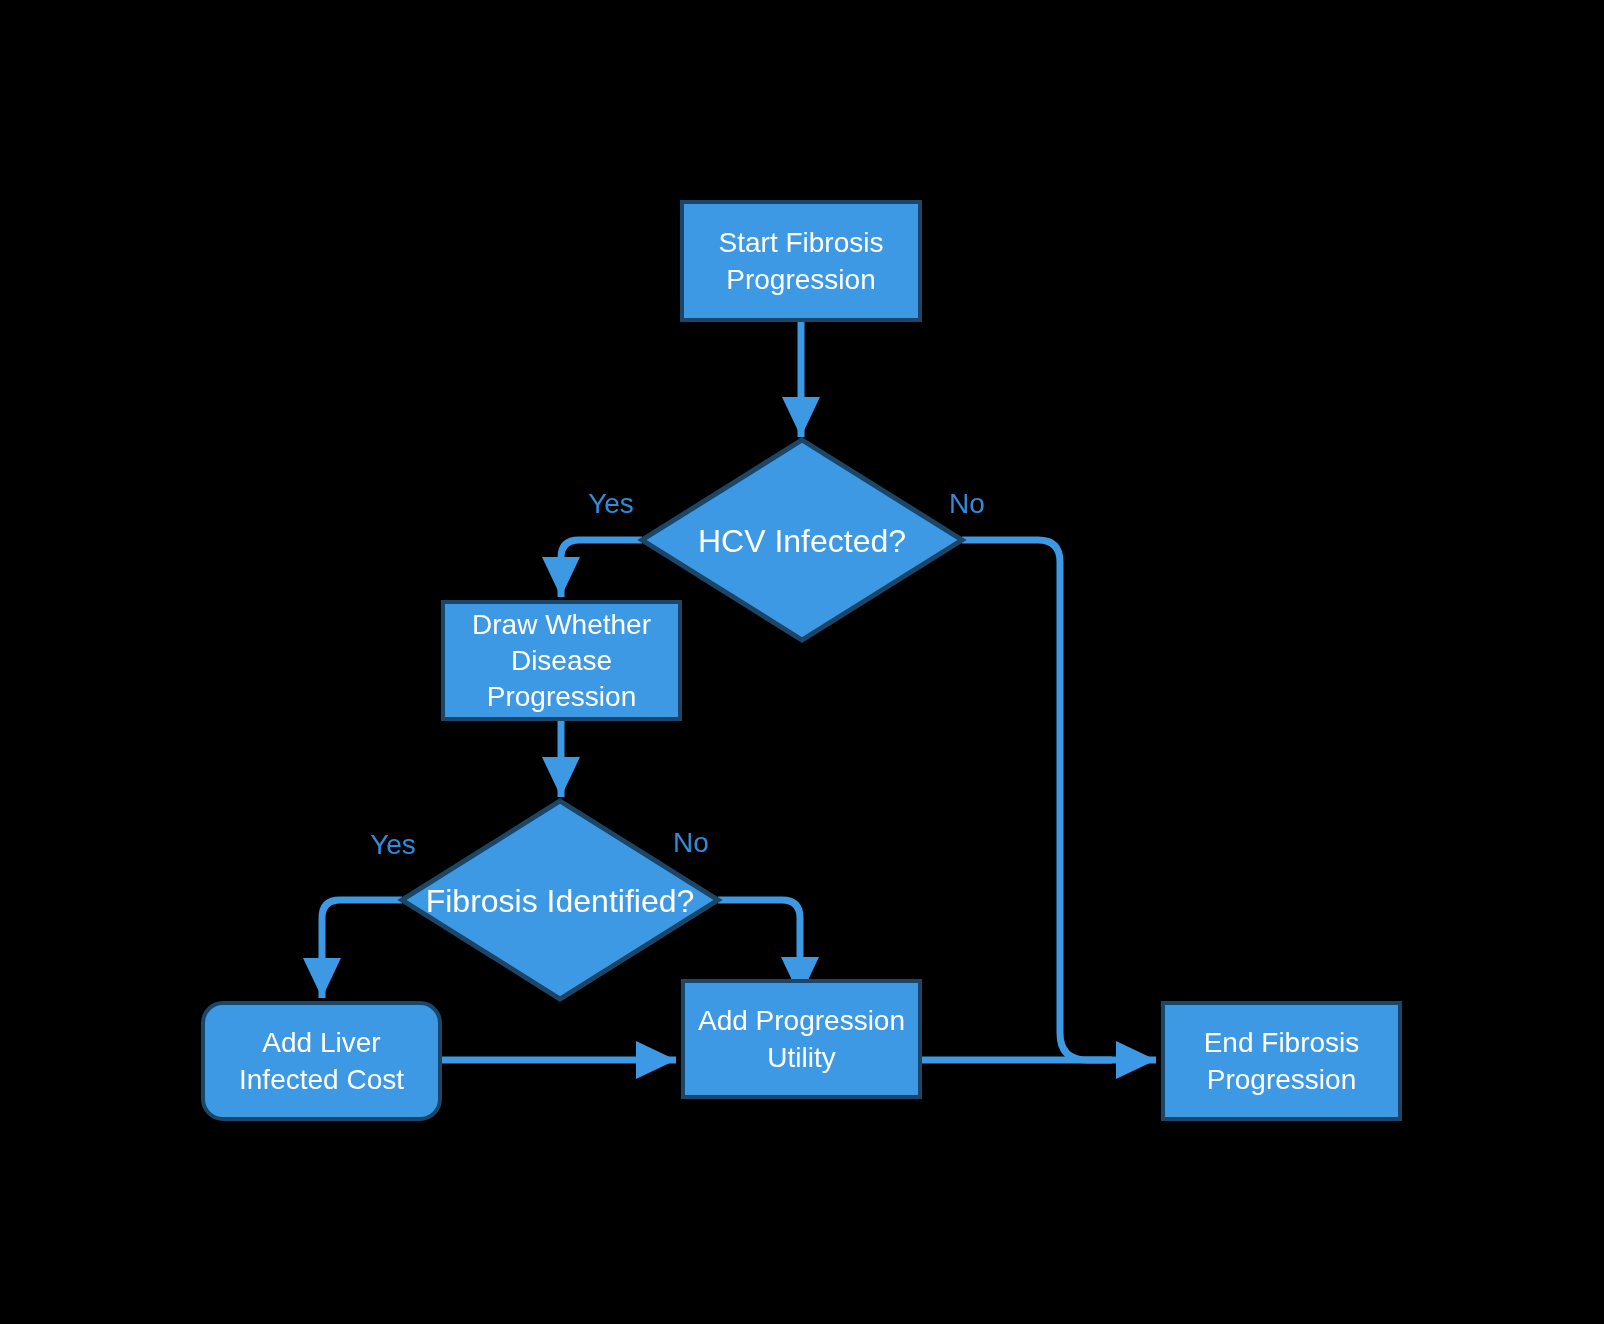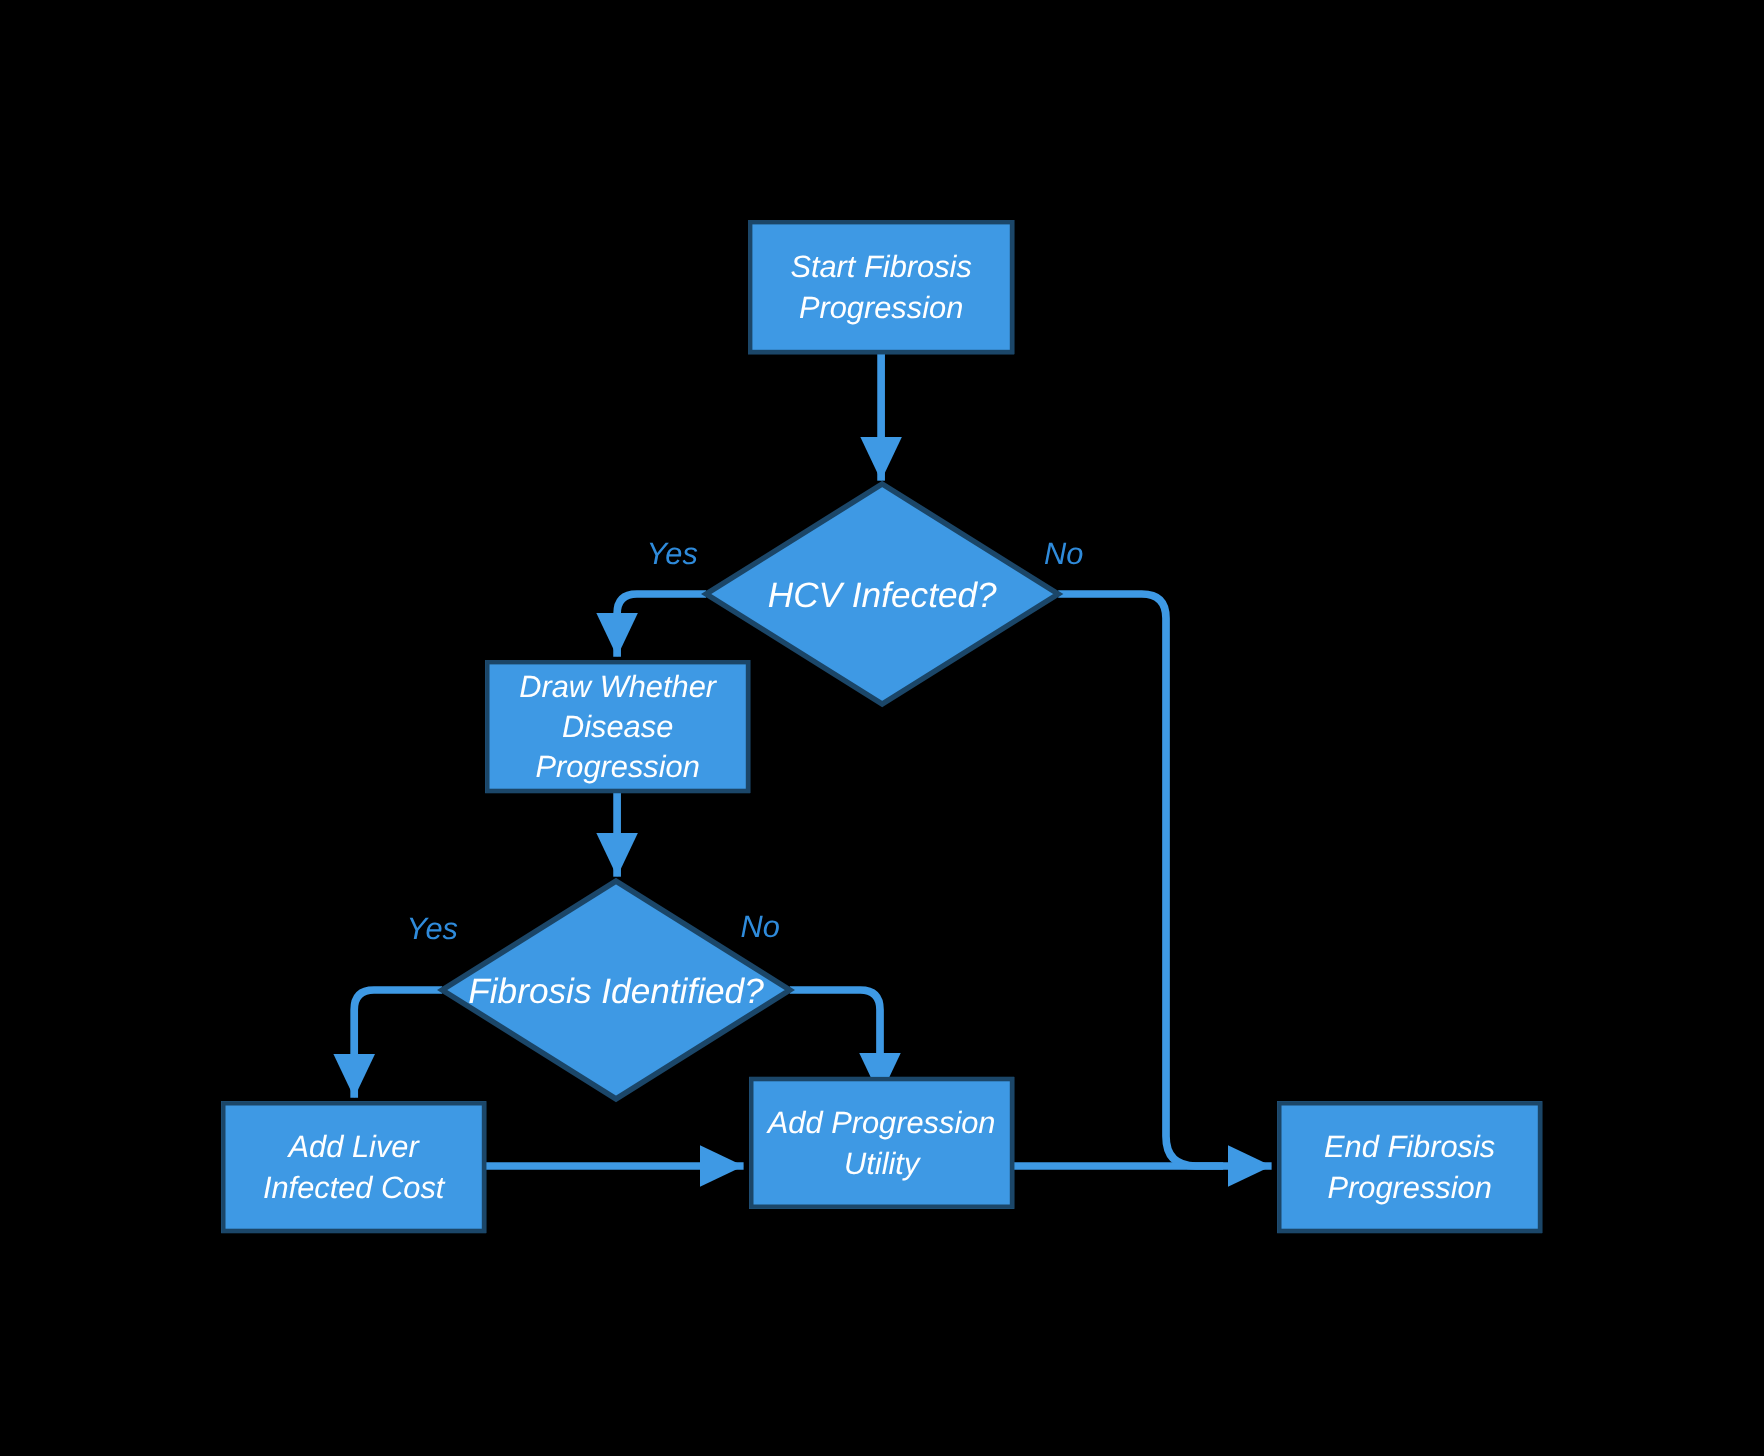--- a/index.html
+++ b/index.html
@@ -7,21 +7,20 @@
     padding: 0;
     background: #000000;
   }
   .canvas {
     position: relative;
     width: 1604px;
     height: 1324px;
     background: var(--background, #000000);
     font-family: "Liberation Sans", sans-serif;
     overflow: hidden;
-    font-style: italic;
   }
   .layer {
     position: absolute;
     left: 0;
     top: 0;
   }
   .edge {
     fill: none;
     stroke: var(--connector, #3e99e4);
     stroke-width: 7;
@@ -94,21 +93,21 @@
   </div>
 
   <div class="node" style="left:441px; top:600px; width:241px; height:121px; line-height:36px;">
     <div>
         <div>Draw Whether</div>
         <div>Disease</div>
         <div>Progression</div>
       </div>
   </div>
 
-  <div class="node" style="left:201px; top:1001px; width:241px; height:120px;">
+  <div class="node" style="left:201px; top:1001px; width:241px; height:120px;border-radius:22px;">
     <div>
         <div>Add Liver</div>
         <div>Infected Cost</div>
       </div>
   </div>
 
   <div class="node" style="left:681px; top:979px; width:241px; height:120px;">
     <div>
         <div>Add Progression</div>
         <div>Utility</div>

